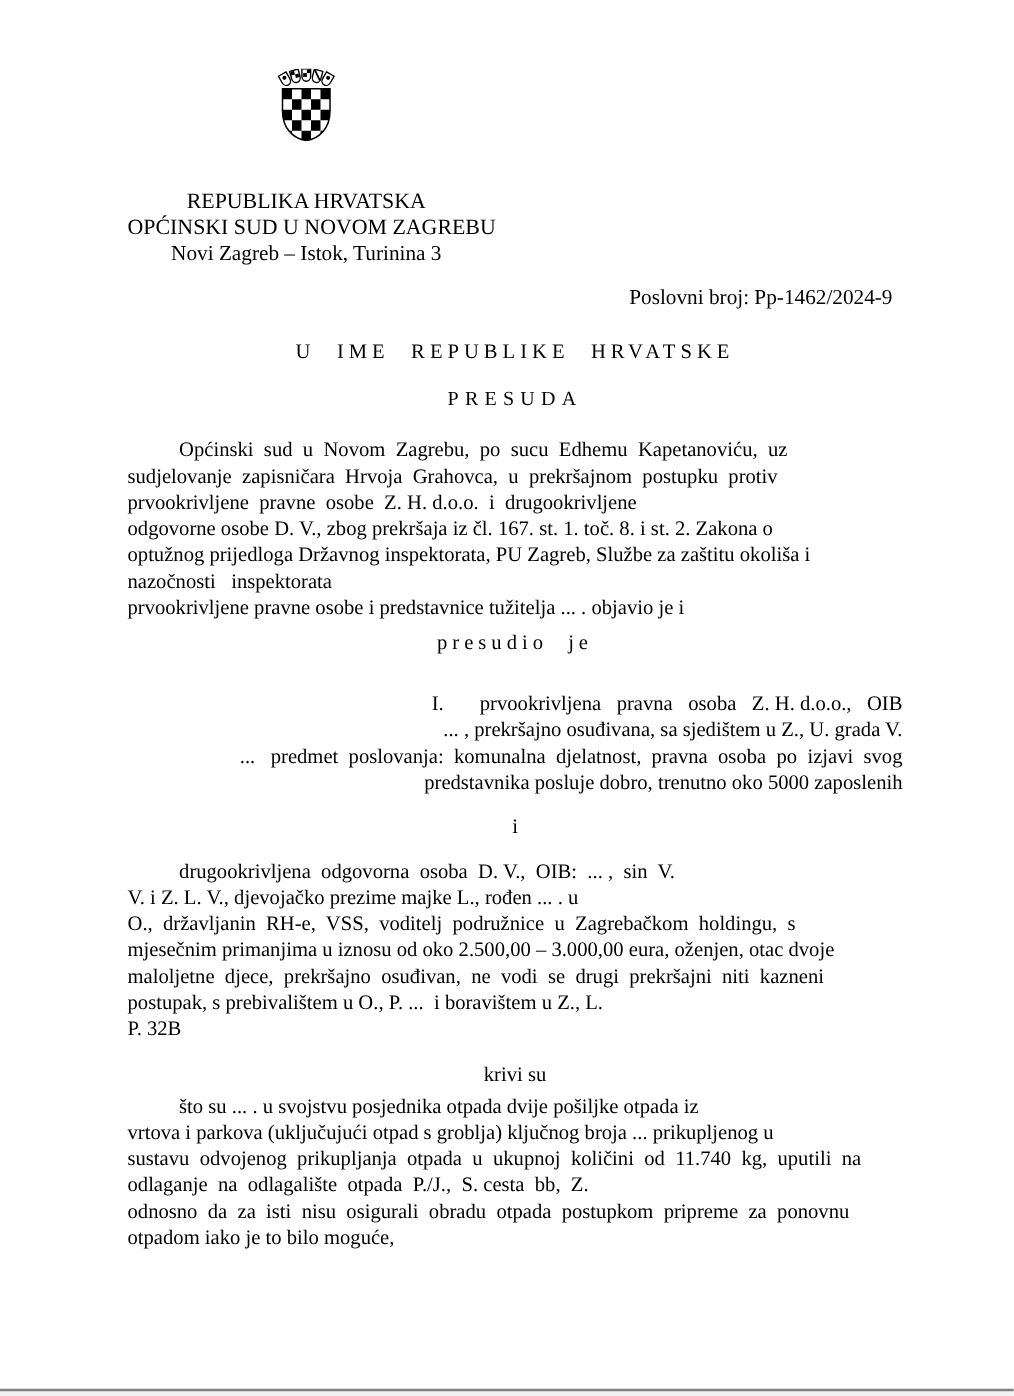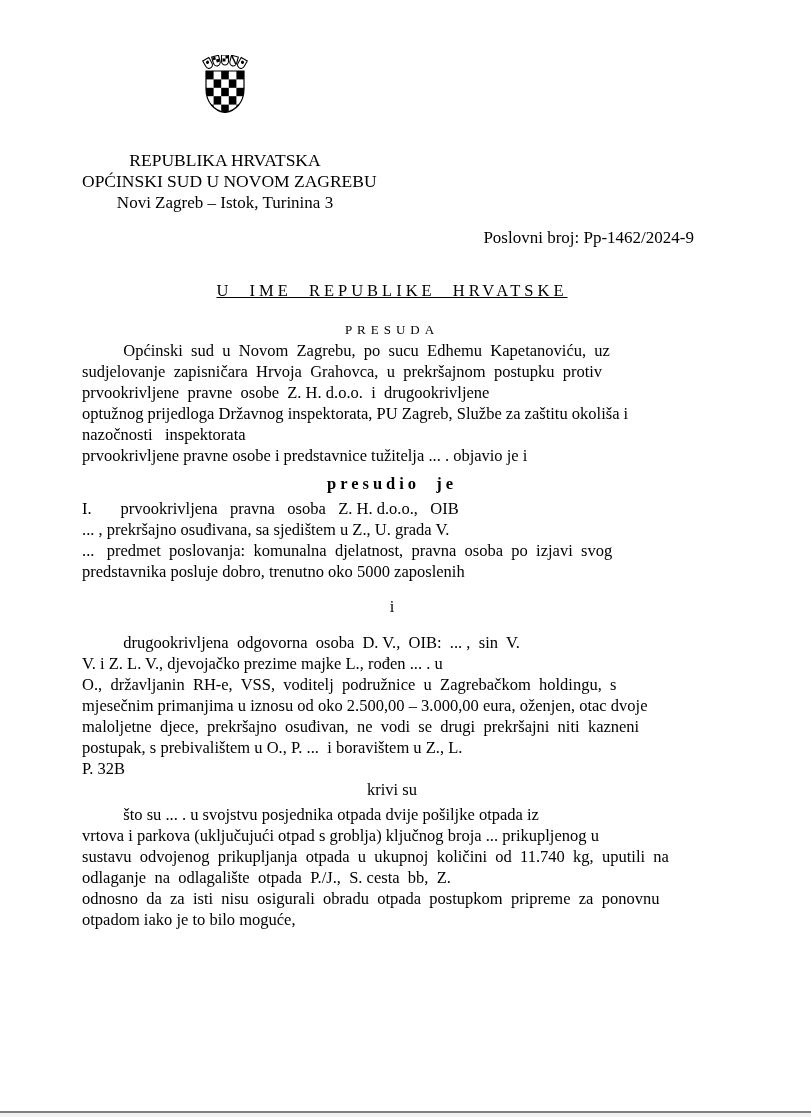--- a/index.html
+++ b/index.html
@@ -10,21 +10,21 @@
   body {
     position: relative;
     width: 811px;
     height: 1117px;
     overflow: hidden;
     font-family: "Liberation Serif", "DejaVu Serif", serif;
     color: #000000;
   }
   .doc {
     position: absolute;
-    left: 82px;
+    left: 102px;
     top: 0;
     width: 620px;
   }
   .line {
     white-space: pre;
     font-size: 16.5px;
     line-height: 21px;
   }
   .masthead {
     padding-top: 55px;
@@ -43,58 +43,56 @@
   .court-line.addr { font-size: 17px; }
   .case-number {
     margin-top: 14px;
     font-size: 17px;
     line-height: 21px;
     text-align: right;
     padding-right: 8px;
     white-space: pre;
   }
   .title1 {
-    margin-top: 32px;
+    margin-top: 22px;
     font-size: 16.5px;
     line-height: 21px;
     letter-spacing: 4px;
     word-spacing: 9px;
     text-align: center;
     white-space: pre;
-    text-decoration: underline;
   }
   .title2 {
     margin-top: 18px;
-    font-size: 13px;
+    font-size: 16px;
     line-height: 21px;
     letter-spacing: 5px;
     text-align: center;
     white-space: pre;
   }
-  .p-intro { }
+  .p-intro { margin-top: 19px; }
   .subheading {
     margin-top: 7px;
     font-size: 16.5px;
     line-height: 21px;
     letter-spacing: 4px;
     word-spacing: 8px;
     text-align: center;
     white-space: pre;
-    font-weight: bold;
-  }
-  .p-d1 { margin-top: 4px; }
+  }
+  .p-d1 { margin-top: 28px; text-align: right; }
   .conjunction {
     margin-top: 14px;
     font-size: 16.5px;
     line-height: 21px;
     text-align: center;
   }
   .p-d2 { margin-top: 15px; }
   .guilt-heading {
-    margin-top: 0px;
+    margin-top: 16px;
     font-size: 16.5px;
     line-height: 21px;
     text-align: center;
   }
   .p-off { margin-top: 4px; }
   .bottom-bar {
     position: absolute;
     left: 0;
     bottom: 0;
     width: 811px;
@@ -169,20 +167,21 @@
   <div class="case-number">Poslovni broj: Pp-1462/2024-9</div>
 
   <div class="title1">U IME REPUBLIKE HRVATSKE</div>
 
   <div class="title2">PRESUDA</div>
 
   <div class="p-intro">
       <div class="line">          Općinski  sud  u  Novom  Zagrebu,  po  sucu  Edhemu  Kapetanoviću,  uz</div>
       <div class="line">sudjelovanje  zapisničara  Hrvoja  Grahovca,  u  prekršajnom  postupku  protiv</div>
       <div class="line">prvookrivljene  pravne  osobe  Z. H. d.o.o.  i  drugookrivljene</div>
+      <div class="line">odgovorne osobe D. V., zbog prekršaja iz čl. 167. st. 1. toč. 8. i st. 2. Zakona o</div>
       <div class="line">optužnog prijedloga Državnog inspektorata, PU Zagreb, Službe za zaštitu okoliša i</div>
       <div class="line">nazočnosti   inspektorata</div>
       <div class="line">prvookrivljene pravne osobe i predstavnice tužitelja ... . objavio je i</div>
     </div>
 
   <div class="subheading">presudio je</div>
 
   <div class="p-d1">
       <div class="line">I.       prvookrivljena   pravna   osoba   Z. H. d.o.o.,   OIB</div>
       <div class="line">... , prekršajno osuđivana, sa sjedištem u Z., U. grada V.</div>

